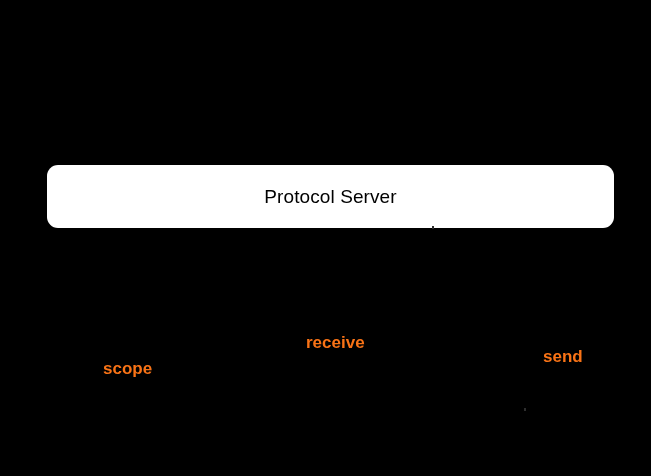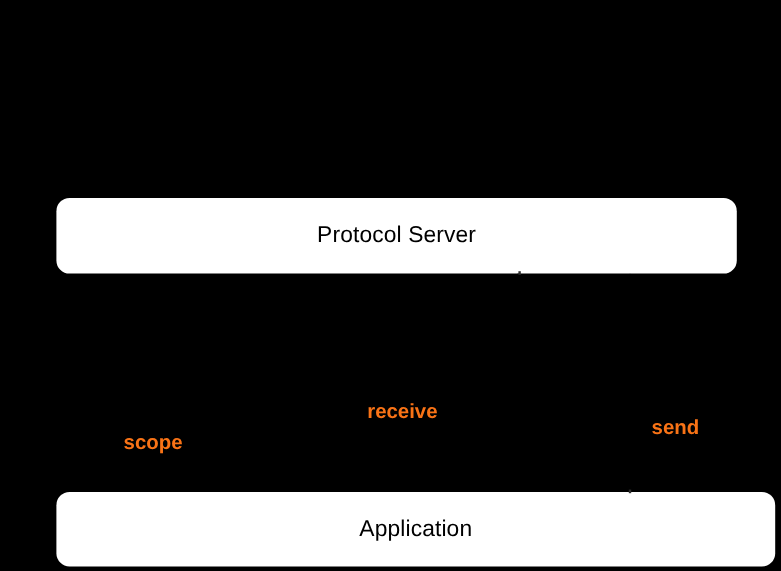--- a/index.html
+++ b/index.html
@@ -66,23 +66,20 @@
 </head>
 <body>
 
 <div id="diagram-root">
 
 
   <div class="node-box" id="node-protocol">
     <span class="node-label">Protocol Server</span>
   </div>
 
-  <div class="node-box" id="node-application">
-    <span class="node-label">Application</span>
-  </div>
 
   <svg class="connector-layer" viewBox="0 0 651 476" aria-hidden="true">
     <path class="arrow-stroke" d="M 180 65 L 180 160"></path>
     <polygon class="arrow-head" points="180,165 176,157 184,157"></polygon>
 
     <path class="arrow-stroke" d="M 432 228 L 432 405"></path>
     <polygon class="arrow-head" points="432,410 428,402 436,402"></polygon>
 
     <path class="arrow-stroke" d="M 525 405 L 525 233"></path>
     <polygon class="arrow-head" points="525,228 521,236 529,236"></polygon>

